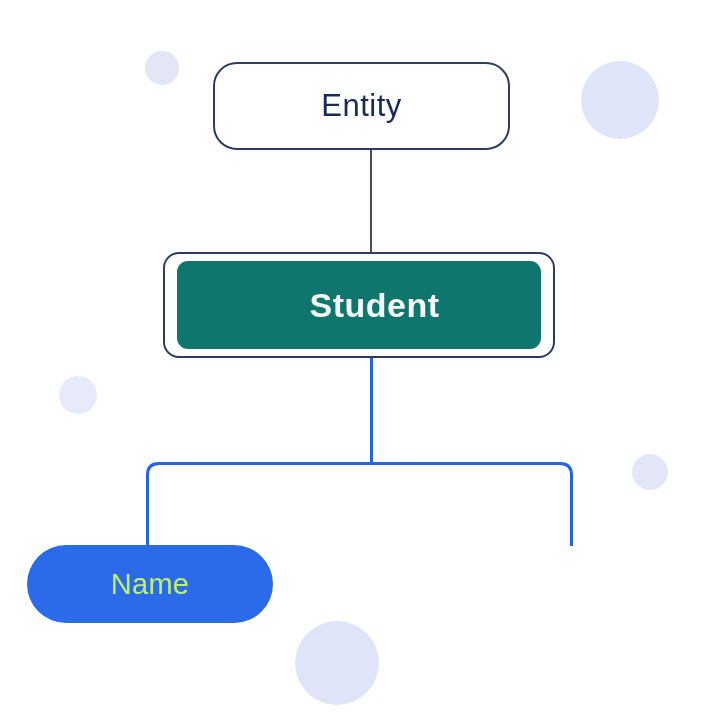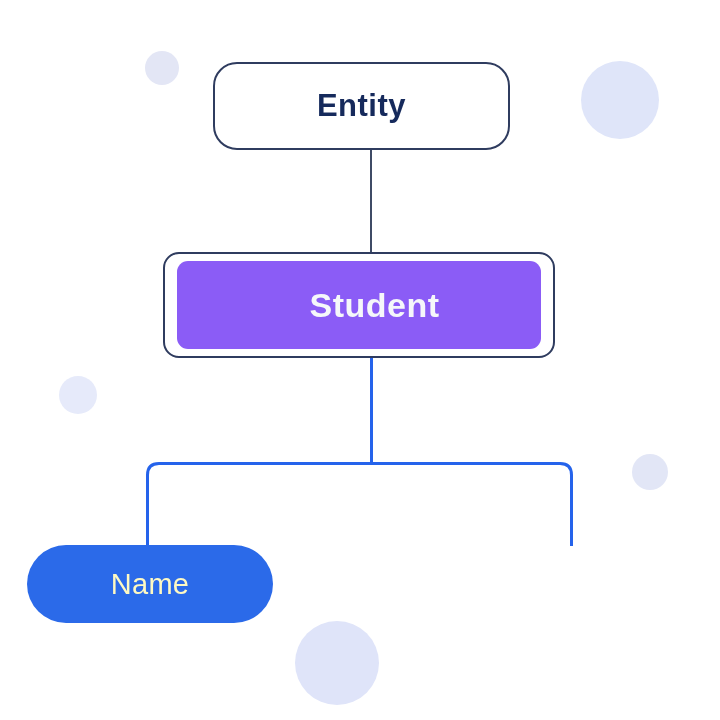--- a/index.html
+++ b/index.html
@@ -24,46 +24,46 @@
   .node { box-sizing:border-box; display:flex; align-items:center; justify-content:center; }
 
   .entity-node {
     position:absolute;
     left:213px; top:62px; width:297px; height:88px;
     background:#ffffff;
     border:2px solid #2f3c5f;
     border-radius:24px;
     color:#162a5c;
     font-size:31px;
-    font-weight:700;
+    font-weight:400;
     letter-spacing:0.5px;
   }
   .student-outer {
     position:absolute;
     left:163px; top:252px; width:392px; height:106px;
     background:#ffffff;
     border:2px solid #2f3c5f;
     border-radius:16px;
   }
   .student-inner {
     width:364px; height:88px;
-    background:#8b5cf6;
+    background:#0f766e;
     border-radius:11px;
     color:#f5f7fa;
     font-size:34px;
     font-weight:600;
     letter-spacing:0.5px;
     padding-left:31px;
   }
   .pill {
     position:absolute;
     top:545px; height:78px;
     background:#2b6ae9;
     border-radius:39px;
-    color:#fef9c3;
+    color:#bef264;
     font-size:29px;
     font-weight:500;
     letter-spacing:0.3px;
   }
   #pill-name    { left:27px;  width:246px; }
   #pill-address { left:443px; width:250px; }
 
   .connector-layer {
     position:absolute; left:0; top:0;
     width:720px; height:720px;

